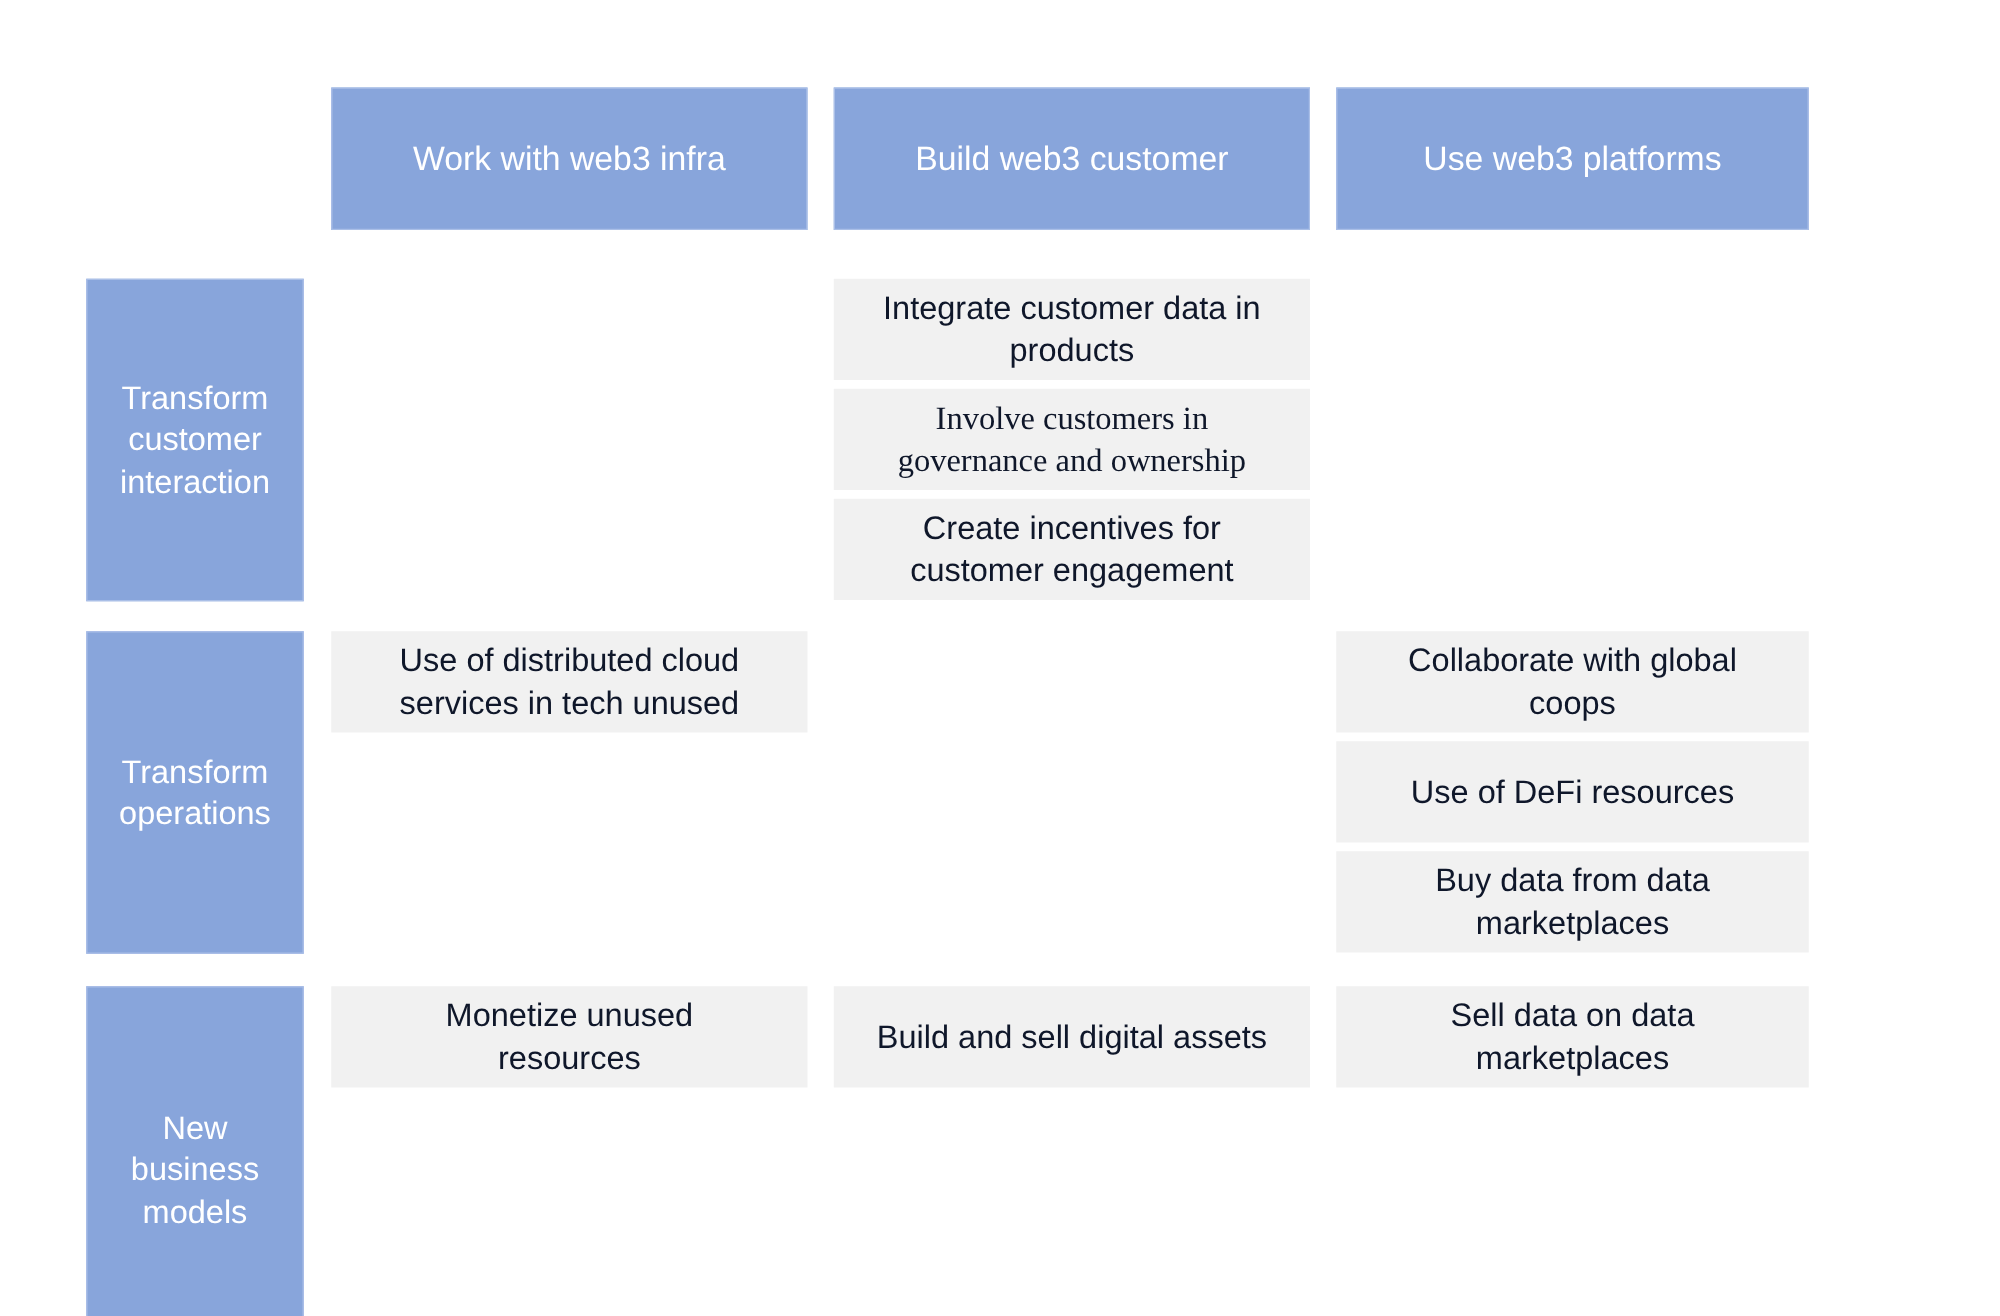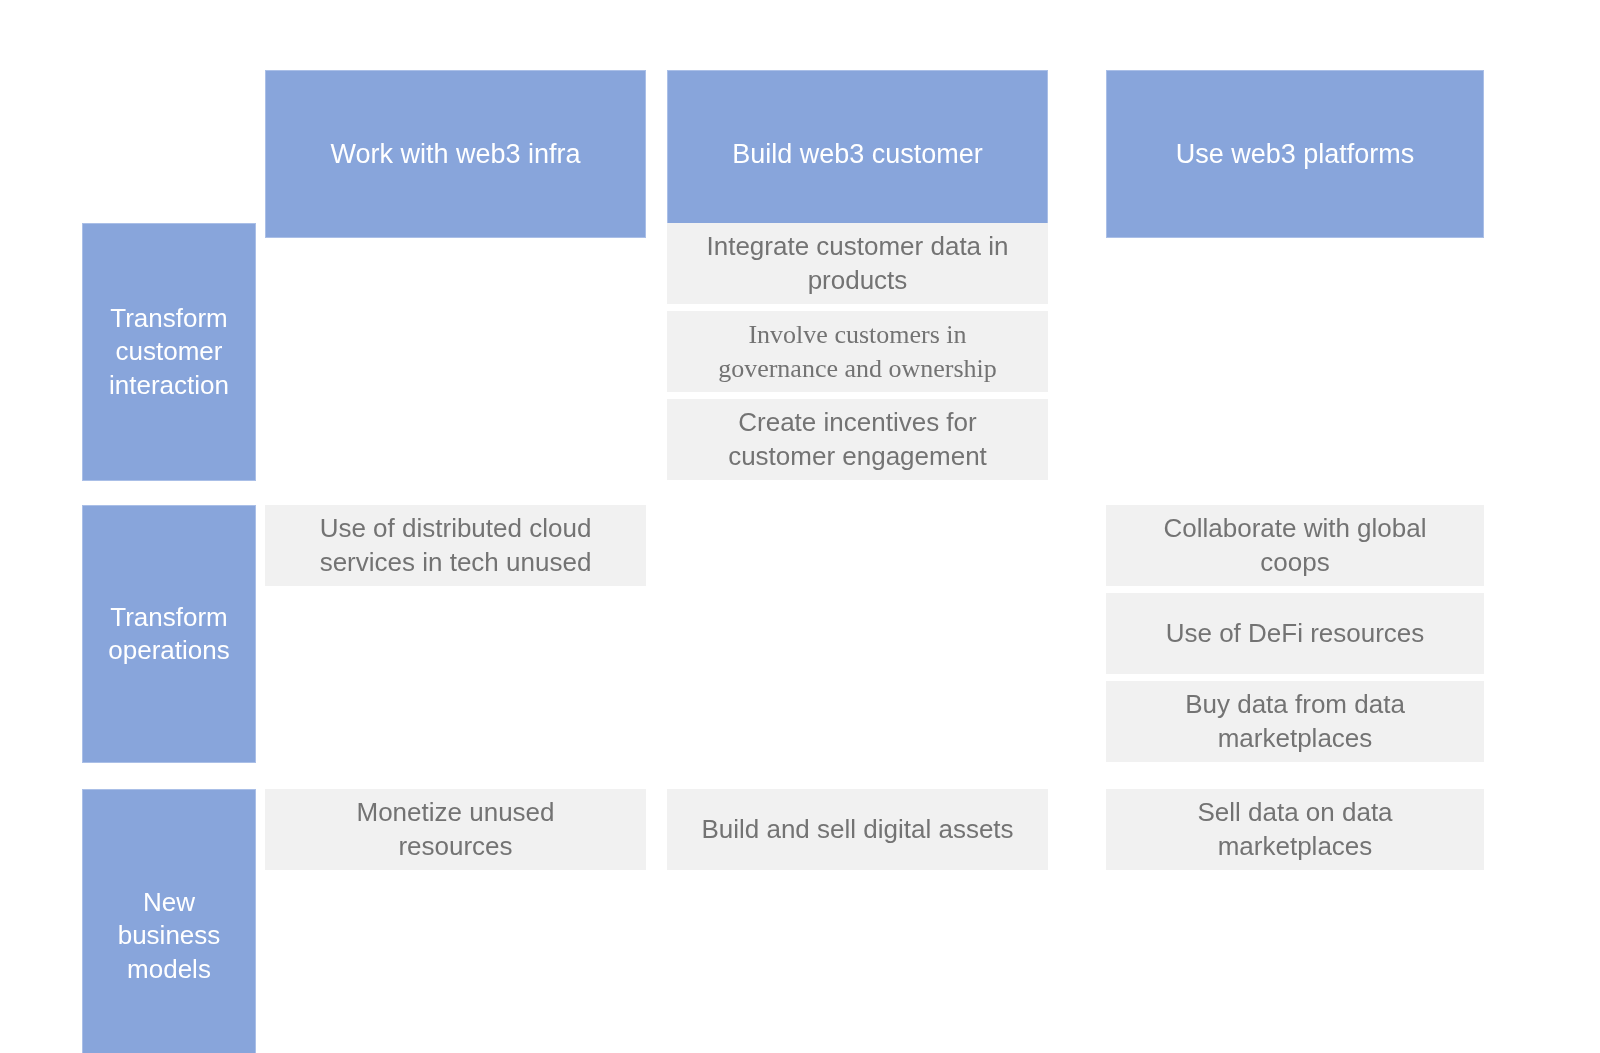--- a/index.html
+++ b/index.html
@@ -7,21 +7,21 @@
     position: relative;
     width: 1600px;
     height: 1053px;
     background: #ffffff;
     font-family: "Liberation Sans", sans-serif;
     overflow: hidden;
   }
   .colhead {
     position: absolute;
     top: 70px;
-    height: 168px;
+    height: 114px;
     background: #88a5db;
     border: 1px solid #aabfe7;
     box-sizing: border-box;
     color: #ffffff;
     font-size: 27px;
     display: flex;
     align-items: center;
     justify-content: center;
     text-align: center;
   }
@@ -34,41 +34,40 @@
     box-sizing: border-box;
     color: #ffffff;
     font-size: 26px;
     line-height: 1.27;
     display: flex;
     align-items: center;
     justify-content: center;
     text-align: center;
     white-space: pre-line;
     padding: 0 10px;
-    margin-left: 13px;
   }
   .cell {
     position: absolute;
     height: 81px;
     background: #f1f1f1;
-    color: #737373;
+    color: #0f172a;
     font-size: 26px;
     line-height: 1.27;
     display: flex;
     align-items: center;
     justify-content: center;
     text-align: center;
     white-space: pre-line;
     padding: 0 8px;
     box-sizing: border-box;
   }
   
   .c0 { left: 265px; width: 381px; }
   .c1 { left: 667px; width: 381px; }
-  .c2 { left: 1069px; width: 378px; margin-left: 37px; }
+  .c2 { left: 1069px; width: 378px; }
 </style>
 </head>
 <body>
 
 <div class="canvas">
 
   <div class="colhead c0">Work with web3 infra</div>
   <div class="colhead c1">Build web3 customer</div>
   <div class="colhead c2">Use web3 platforms</div>
 

